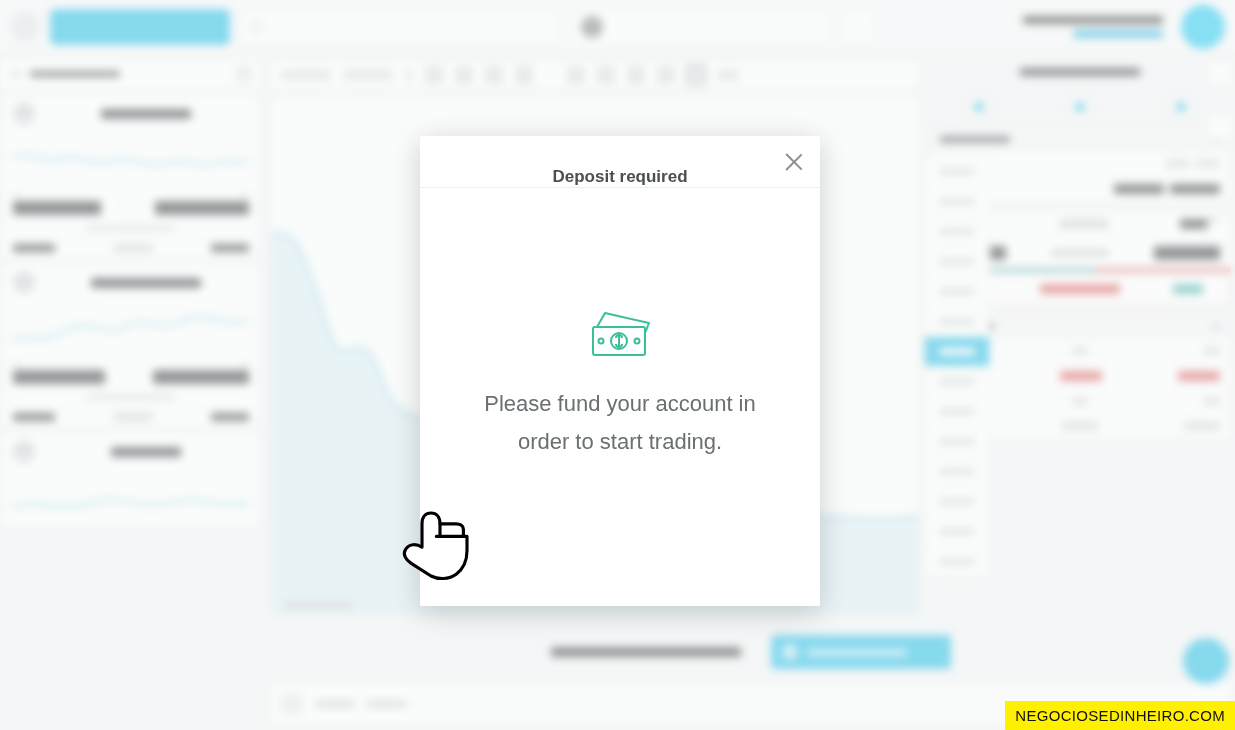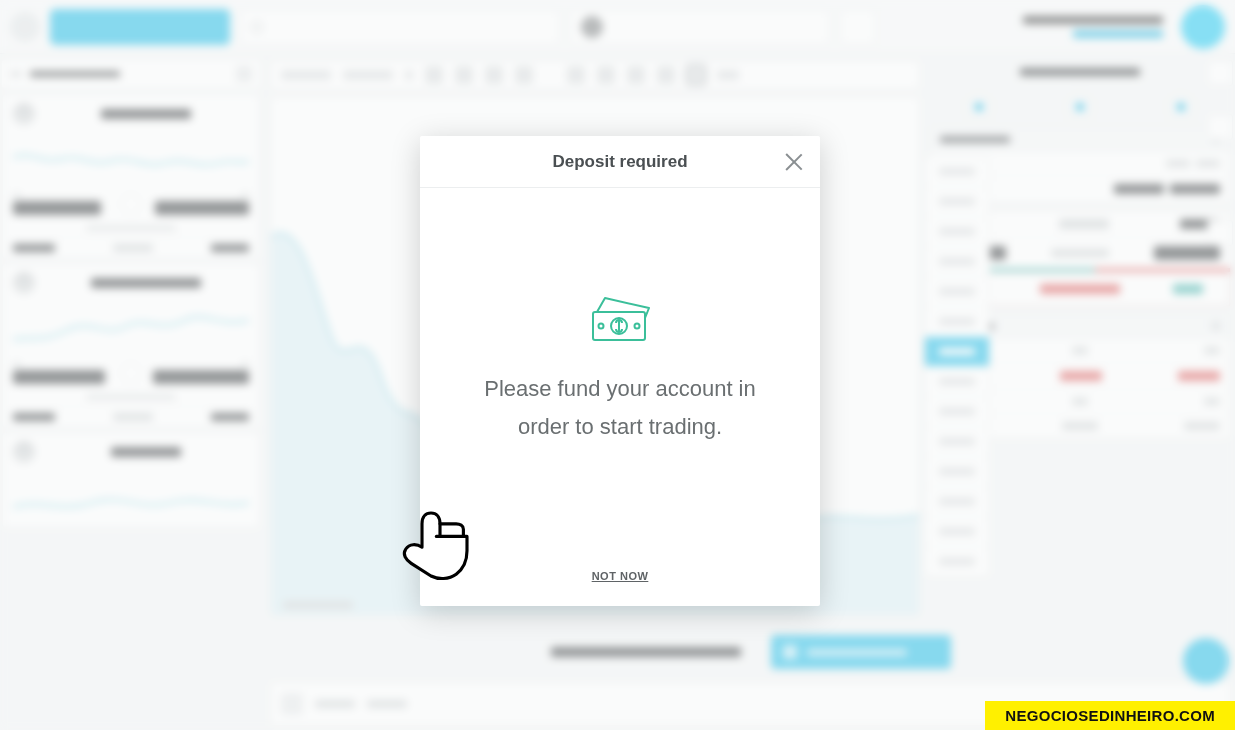--- a/index.html
+++ b/index.html
@@ -91,38 +91,38 @@
   .bottombar .btn .tx { height: 7px; width: 100px; background: #b0e5f4; border-radius: 2px; }
   .lowrow { position: absolute; left: 270px; right: 4px; bottom: 4px; height: 44px; background: #fff; border: 1px solid #e7e9ea; border-radius: 3px; display: flex; align-items: center; gap: 12px; padding: 0 10px; }
   .lowrow .sq { width: 22px; height: 22px; background: #e4e6e8; border-radius: 3px; }
   .lowrow .bb { height: 8px; background: #c9cdcf; border-radius: 2px; }
 
   
   .backdrop { position: absolute; inset: 0; background: rgba(245,247,248,0.55); backdrop-filter: blur(4px); -webkit-backdrop-filter: blur(4px); z-index: 10; }
 
   
   .modal { position: absolute; z-index: 20; top: 136px; left: 420px; width: 400px; height: 470px; background: #fff; box-shadow: 0 6px 30px rgba(0,0,0,0.18); border-radius: 2px; display: flex; flex-direction: column; }
-  .modal .mhead { display: flex; align-items: center; justify-content: center; height: 52px; position: relative; border-bottom: 1px solid #eceeef; }
+  .modal .mhead { display: flex; align-items: flex-end; justify-content: center; height: 52px; position: relative; border-bottom: 1px solid #eceeef; }
   .modal .mhead .title { color: #4a4f52; font-size: 17px; font-weight: 600; }
   .modal .mhead .close { position: absolute; right: 14px; top: 14px; width: 24px; height: 24px; cursor: pointer; }
   .modal .mhead .close::before, .modal .mhead .close::after { content: ""; position: absolute; left: 11px; top: 1px; width: 1.5px; height: 22px; background: #8a8f92; }
   .modal .mhead .close::before { transform: rotate(45deg); }
   .modal .mhead .close::after  { transform: rotate(-45deg); }
   .modal .mbody { flex: 1; display: flex; flex-direction: column; align-items: center; justify-content: center; padding: 0 38px; }
   .modal .mbody svg { margin-bottom: 26px; }
   .modal .mbody .msg { color: #6a6f71; font-size: 22px; font-weight: 300; text-align: center; line-height: 1.75; }
   .modal .mfoot { padding: 0 22px 24px; }
   .modal .deposit-btn { width: 100%; height: 40px; background: #00aee6; color: #fff; border: none; font-size: 12px; font-weight: 600; letter-spacing: .5px; cursor: pointer; }
   .modal .notnow { display: block; text-align: center; margin-top: 18px; color: #5f6366; font-size: 11px; font-weight: 600; letter-spacing: .5px; text-decoration: underline; cursor: pointer; }
 
   
   .hand-cursor { position: absolute; z-index: 30; top: 504px; left: 386px; width: 90px; height: 90px; }
 
   
-  .watermark { position: absolute; z-index: 40; right: 0; bottom: 0; background: #fff000; color: #111; font-weight: 700; font-size: 15px; padding: 6px 20px; letter-spacing: .3px; }
+  .watermark { position: absolute; z-index: 40; right: 0; bottom: 0; background: #fff000; color: #111; font-weight: 400; font-size: 15px; padding: 6px 10px; letter-spacing: .3px; }
 
   
   .chatfab { position: absolute; bottom: 46px; right: 6px; width: 46px; height: 46px; border-radius: 50%; background: #00b3e3; z-index: 5; }
 </style>
 </head>
 <body>
 
 <div class="topbar">
   <div class="logo-circ"></div>
   <button class="primary-btn"></button>
@@ -421,21 +421,20 @@
         <circle cx="32" cy="32" r="8"></circle>
         <path d="M32 27 v10 M29 29 a3 3 0 0 1 6 0 M29 35 a3 3 0 0 0 6 0"></path>
         <circle cx="14" cy="32" r="2.5"></circle>
         <circle cx="50" cy="32" r="2.5"></circle>
         <path d="M10 18 L18 4 L62 14 L58 24"></path>
       </g>
     </svg>
     <div class="msg">Please fund your account in order to start trading.</div>
   </div>
   <div class="mfoot">
-    <a class="notnow">NOT NOW</a>
   </div>
 </div>
 
 <svg class="hand-cursor" viewBox="0 0 100 100">
   <g stroke="#000" stroke-width="3.5" fill="#fff" stroke-linejoin="round" stroke-linecap="round">
     <path d="M86 36 L86 28 C86 24 82 22 78 22 L60 22 C60 14 56 10 50 10 C44 10 40 14 40 22 L40 48 C34 44 26 44 22 50 C18 56 22 62 28 66 L50 80 C58 84 70 84 78 78 C86 72 90 62 90 52 L90 36 Z"></path>
     <path d="M86 36 L56 36"></path>
     <path d="M60 22 L60 36"></path>
   </g>
 </svg>

